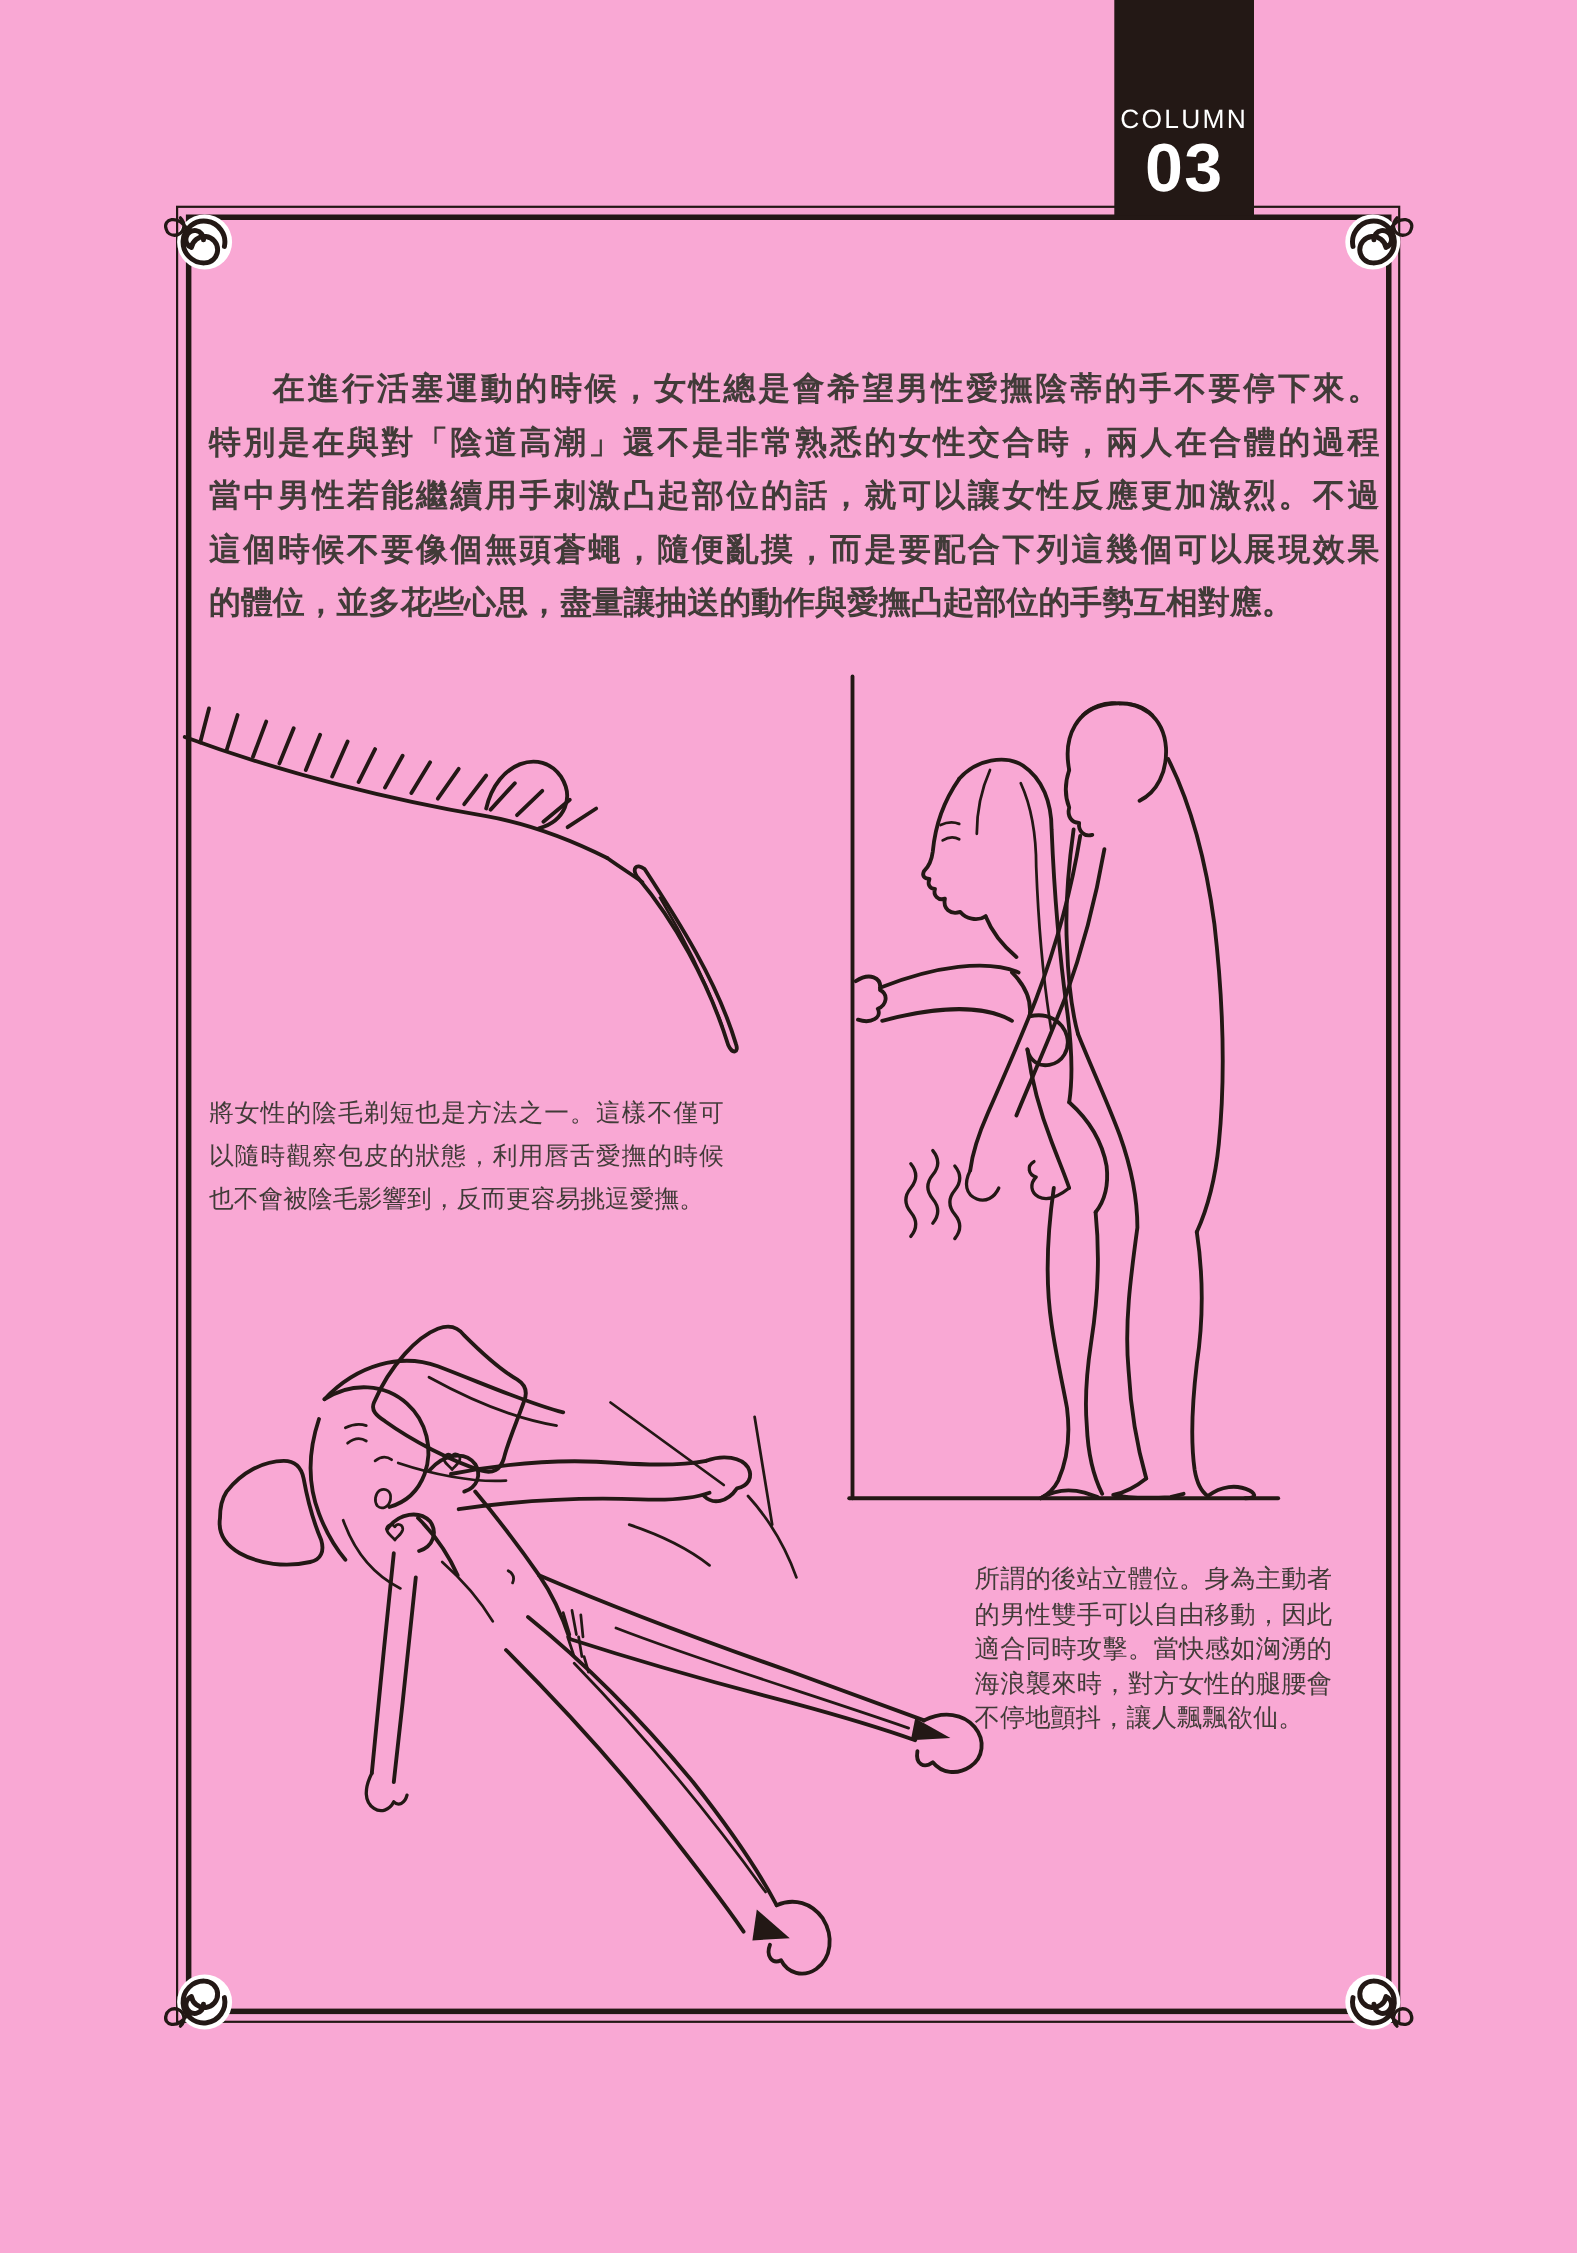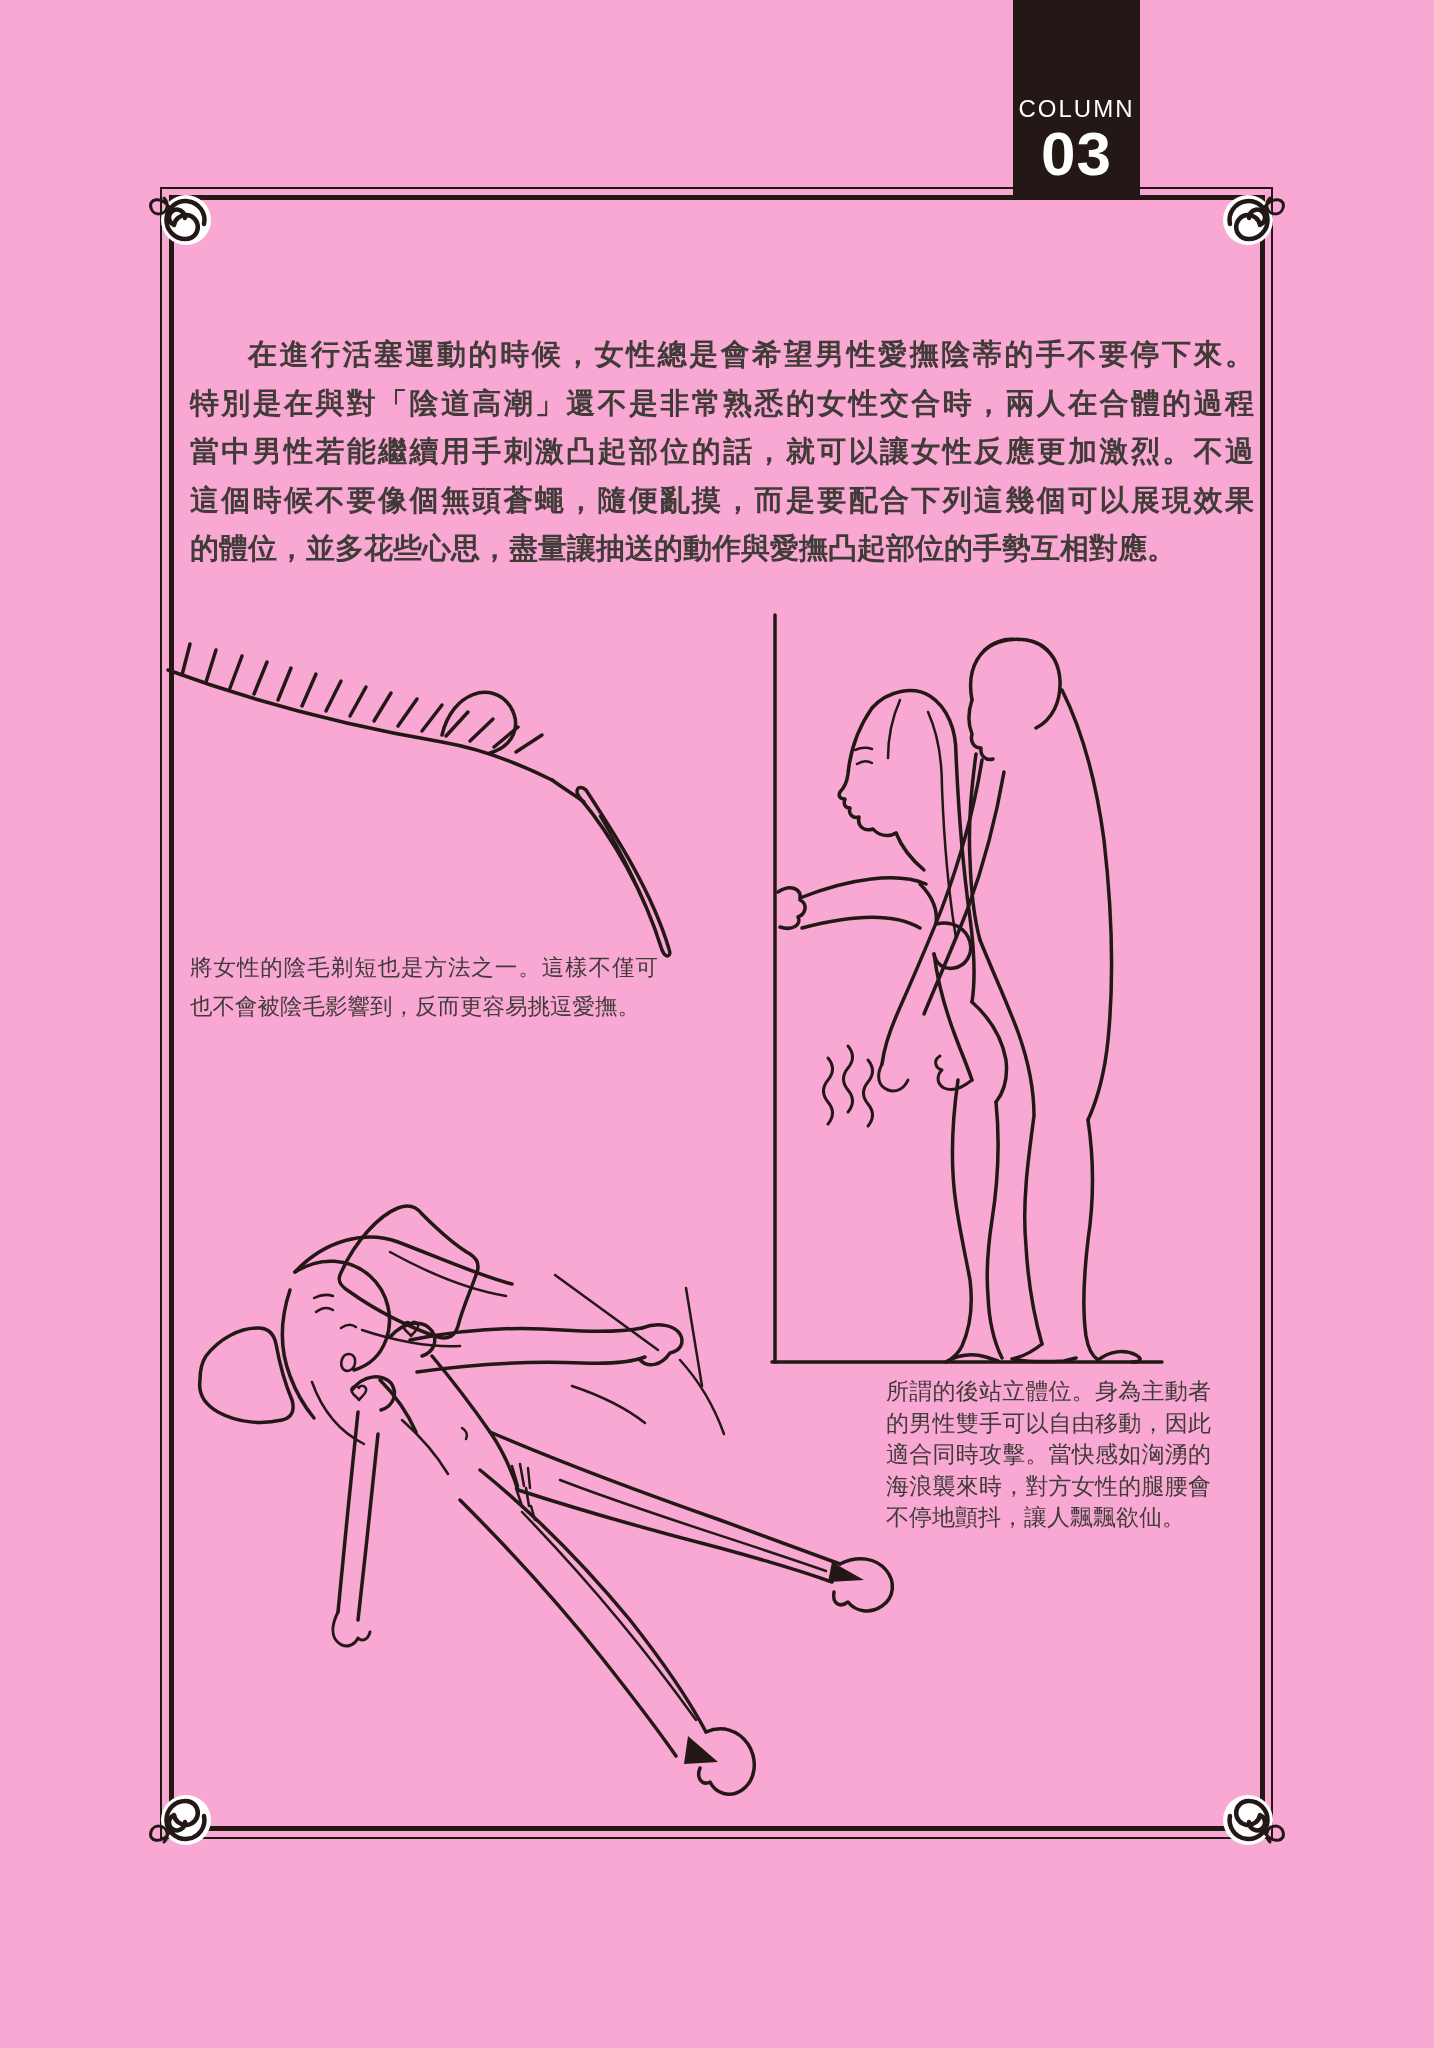--- a/index.html
+++ b/index.html
@@ -35,21 +35,21 @@
     position:absolute;left:190px;top:240px;font-size:54px;font-weight:800;
     color:#2e2724;letter-spacing:3px;z-index:3;
   }
   #intro{
     position:absolute;left:190px;top:330px;width:1064px;z-index:3;
     font-size:29px;line-height:48.5px;color:#413b38;font-weight:bold;
   }
   #intro .pline{text-align:justify;text-align-last:justify;}
   #intro .pline.first{text-indent:2em;}
   #intro .pline.last{text-align-last:left;}
-  .caption{position:absolute;z-index:3;color:#413b38;}
+  .caption{position:absolute;z-index:3;color:#413b38;margin-top:44px;}
   .caption .cline{text-align:justify;text-align-last:justify;}
   .caption .cline.last{text-align-last:left;font-family:Liberation Serif, serif;}
   #caption-shaving{left:190px;top:948px;width:468px;font-size:22.5px;line-height:39px;}
   #caption-standing{left:886px;top:1376px;width:325px;font-size:23px;line-height:31.5px;}
   #caption-lying{left:772px;top:1639px;width:356px;font-size:22px;line-height:33px;}
   
   .illo{position:absolute;z-index:2;}
   .illo svg{display:block;}
   .ink{stroke:#231815;fill:none;stroke-linecap:round;stroke-linejoin:round;}
 </style>
@@ -241,20 +241,21 @@
         <path d="M 320,320 C 368,368 416,420 462,478 C 492,516 518,550 536,576"></path>
         <path d="M 566,552 C 582,545 598,550 608,564 C 618,580 616,600 602,610 C 590,618 576,614 570,602 C 562,606 556,598 560,588"></path>
         <path stroke-width="2.5" d="M 382,332 C 440,392 500,462 556,540"></path>
         <path d="M 548,556 L 578,582 L 544,584 Z" fill="#231815" stroke="none"></path>
       </g>
     </svg>
   </div>
 
   <div id="caption-shaving" class="caption">
     <div class="cline">將女性的陰毛剃短也是方法之一。這樣不僅可</div>
+    <div class="cline">以隨時觀察包皮的狀態，利用唇舌愛撫的時候</div>
     <div class="cline last">也不會被陰毛影響到，反而更容易挑逗愛撫。</div>
   </div>
 
   <div id="caption-standing" class="caption">
     <div class="cline">所謂的後站立體位。身為主動者</div>
     <div class="cline">的男性雙手可以自由移動，因此</div>
     <div class="cline">適合同時攻擊。當快感如洶湧的</div>
     <div class="cline">海浪襲來時，對方女性的腿腰會</div>
     <div class="cline last">不停地顫抖，讓人飄飄欲仙。</div>
   </div>

